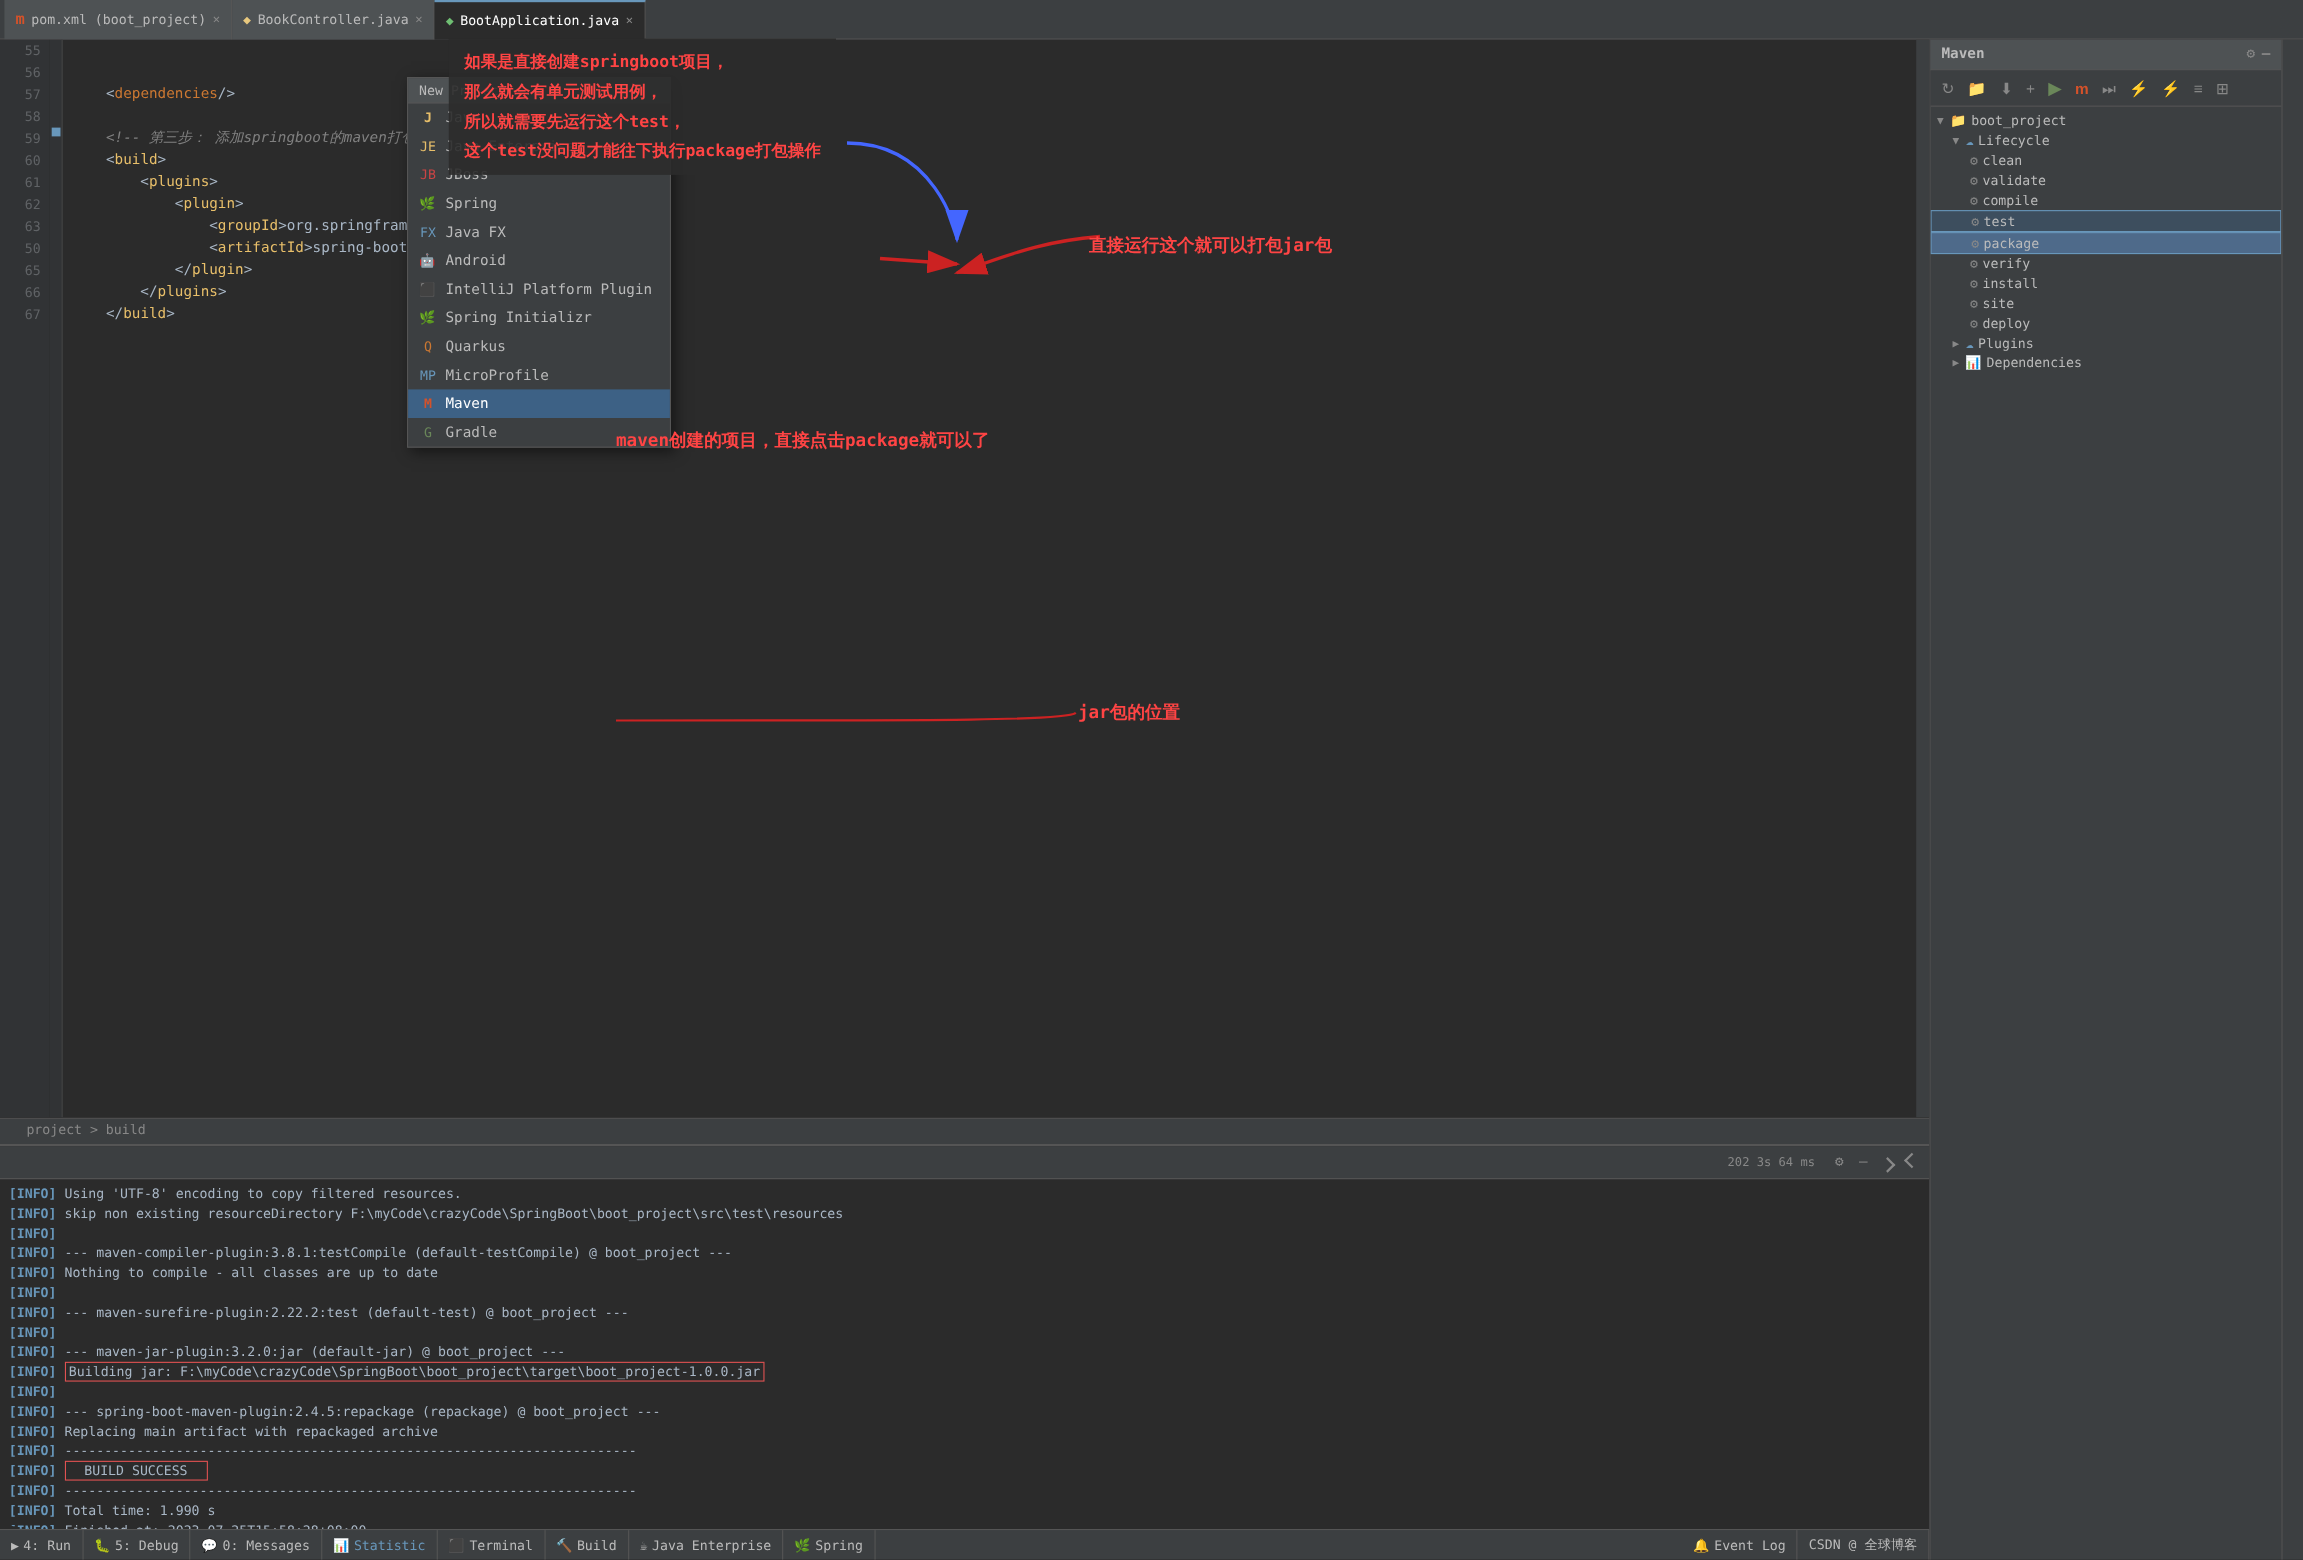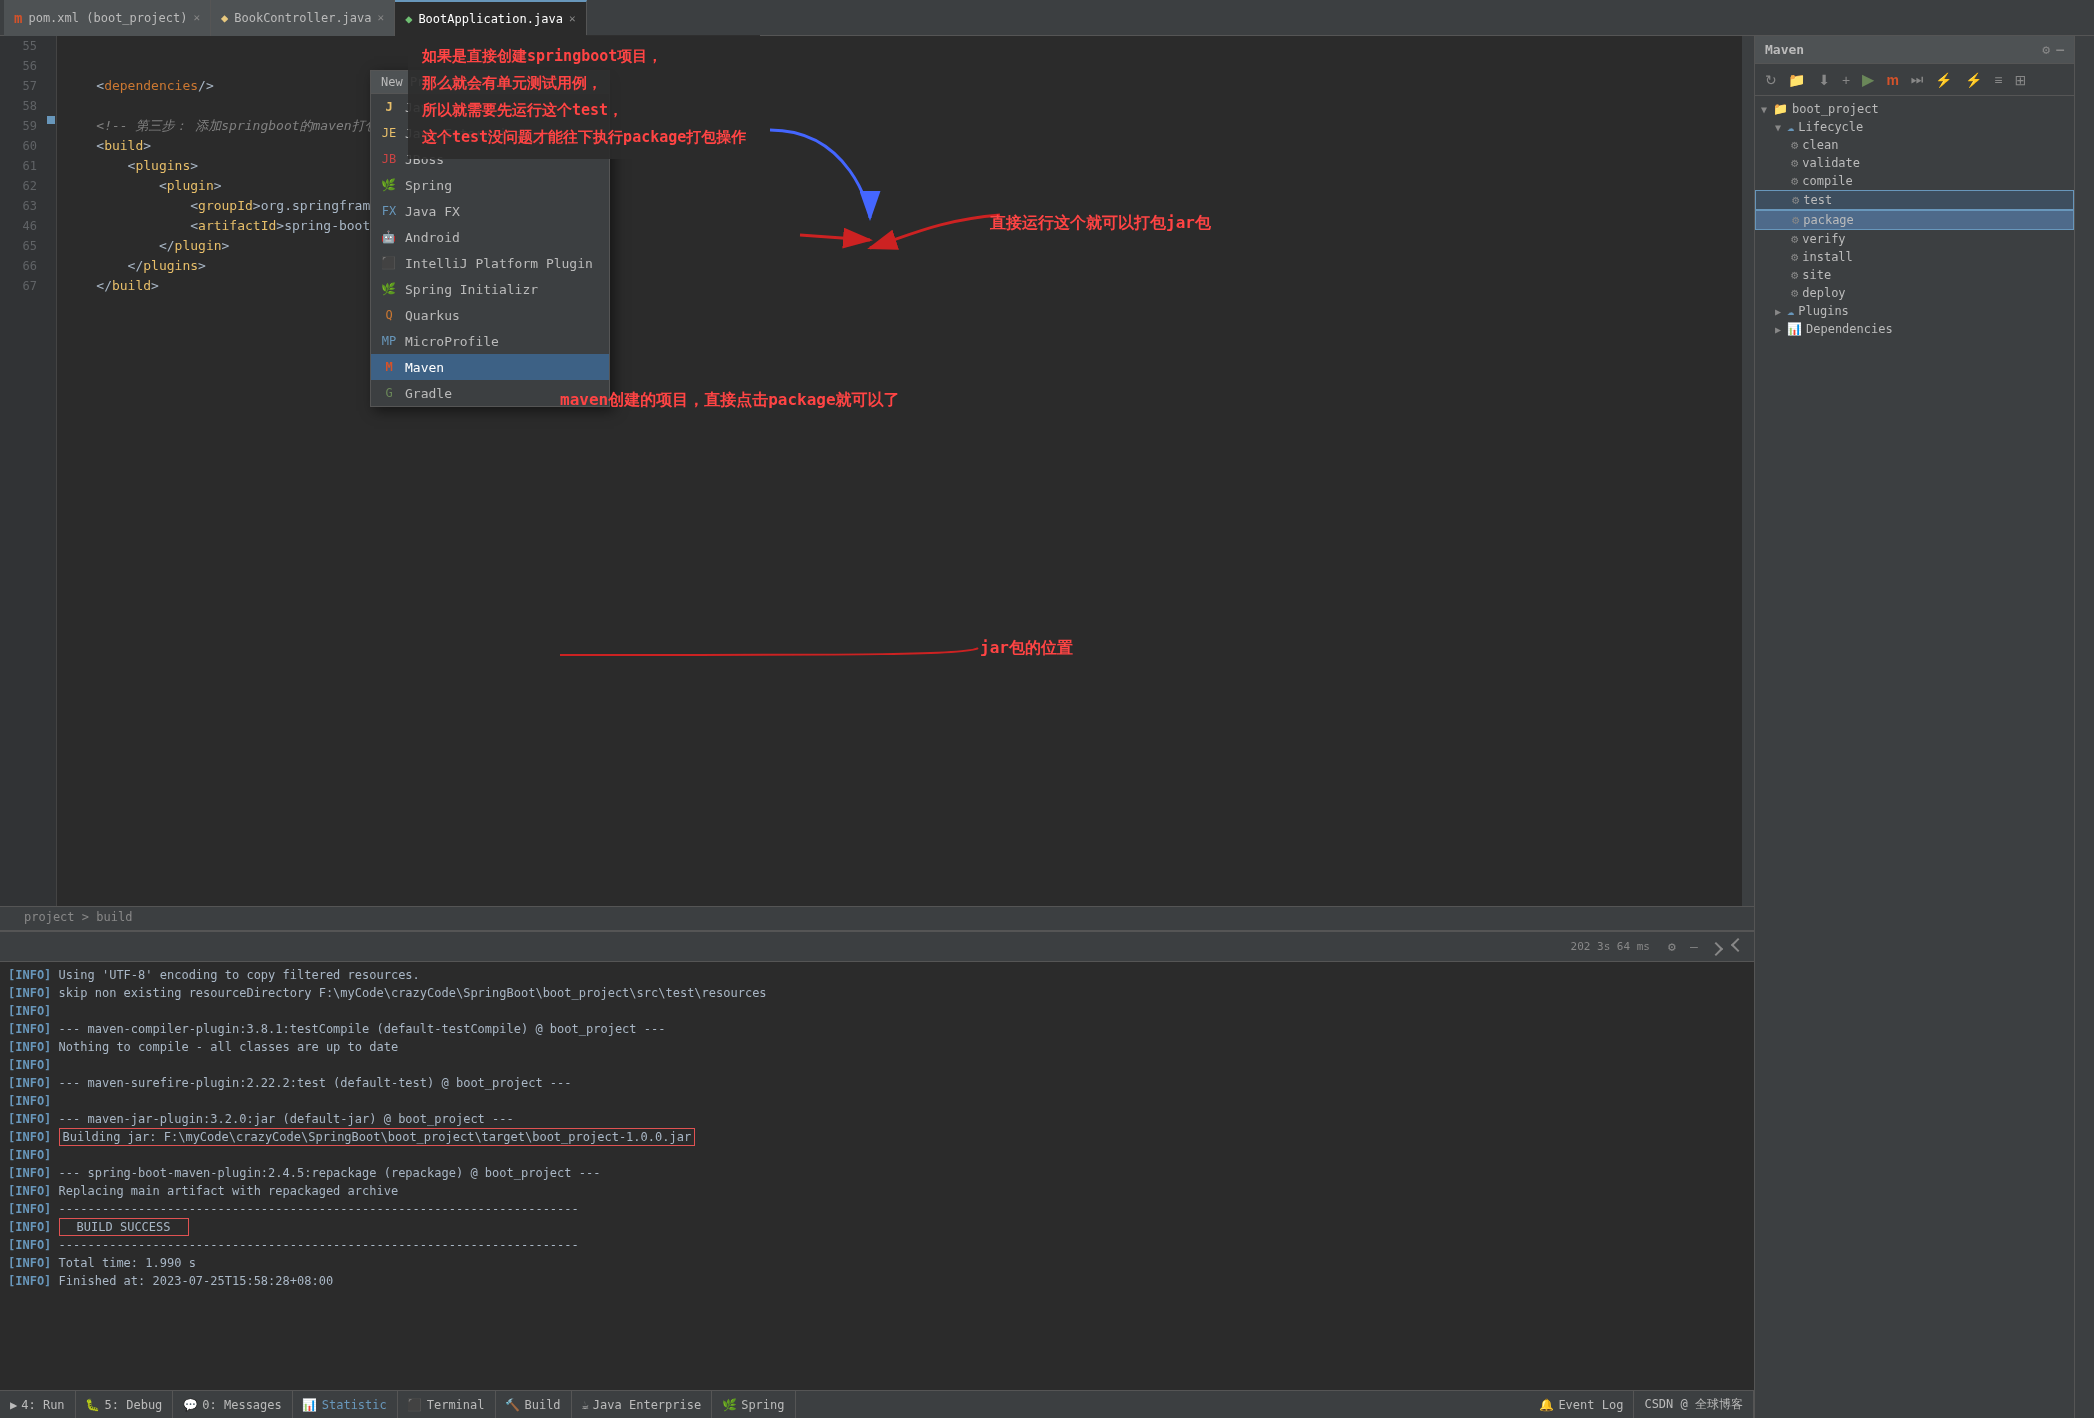--- a/index.html
+++ b/index.html
@@ -107,21 +107,21 @@
       background: #3c3f41;
       padding: 3px 24px;
       font-size: 12px;
       color: #888;
       border-top: 1px solid #555;
       height: 24px;
     }
 
     
     .console-area {
-      height: 460px;
+      height: 350px;
       background: #2b2b2b;
       border-top: 2px solid #555;
       display: flex;
       flex-direction: column;
     }
 
     .console-toolbar {
       background: #3c3f41;
       height: 30px;
       display: flex;
@@ -354,21 +354,21 @@
         <div class="line-numbers">
           <div>55</div>
           <div>56</div>
           <div>57</div>
           <div>58</div>
           <div>59</div>
           <div>60</div>
           <div>61</div>
           <div>62</div>
           <div>63</div>
-          <div>46</div>
+          <div>50</div>
           <div>65</div>
           <div>66</div>
           <div>67</div>
         </div>
         <div style="width:12px;background:#313335;border-right:1px solid #444;position:relative;">
           <div style="position:absolute;top:80px;left:2px;width:8px;height:8px;background:#6897bb;border-radius:50;"></div>
         </div>
         <div class="code-content">
           <div class="code-line">&nbsp;</div>
           <div class="code-line">&nbsp;</div>

